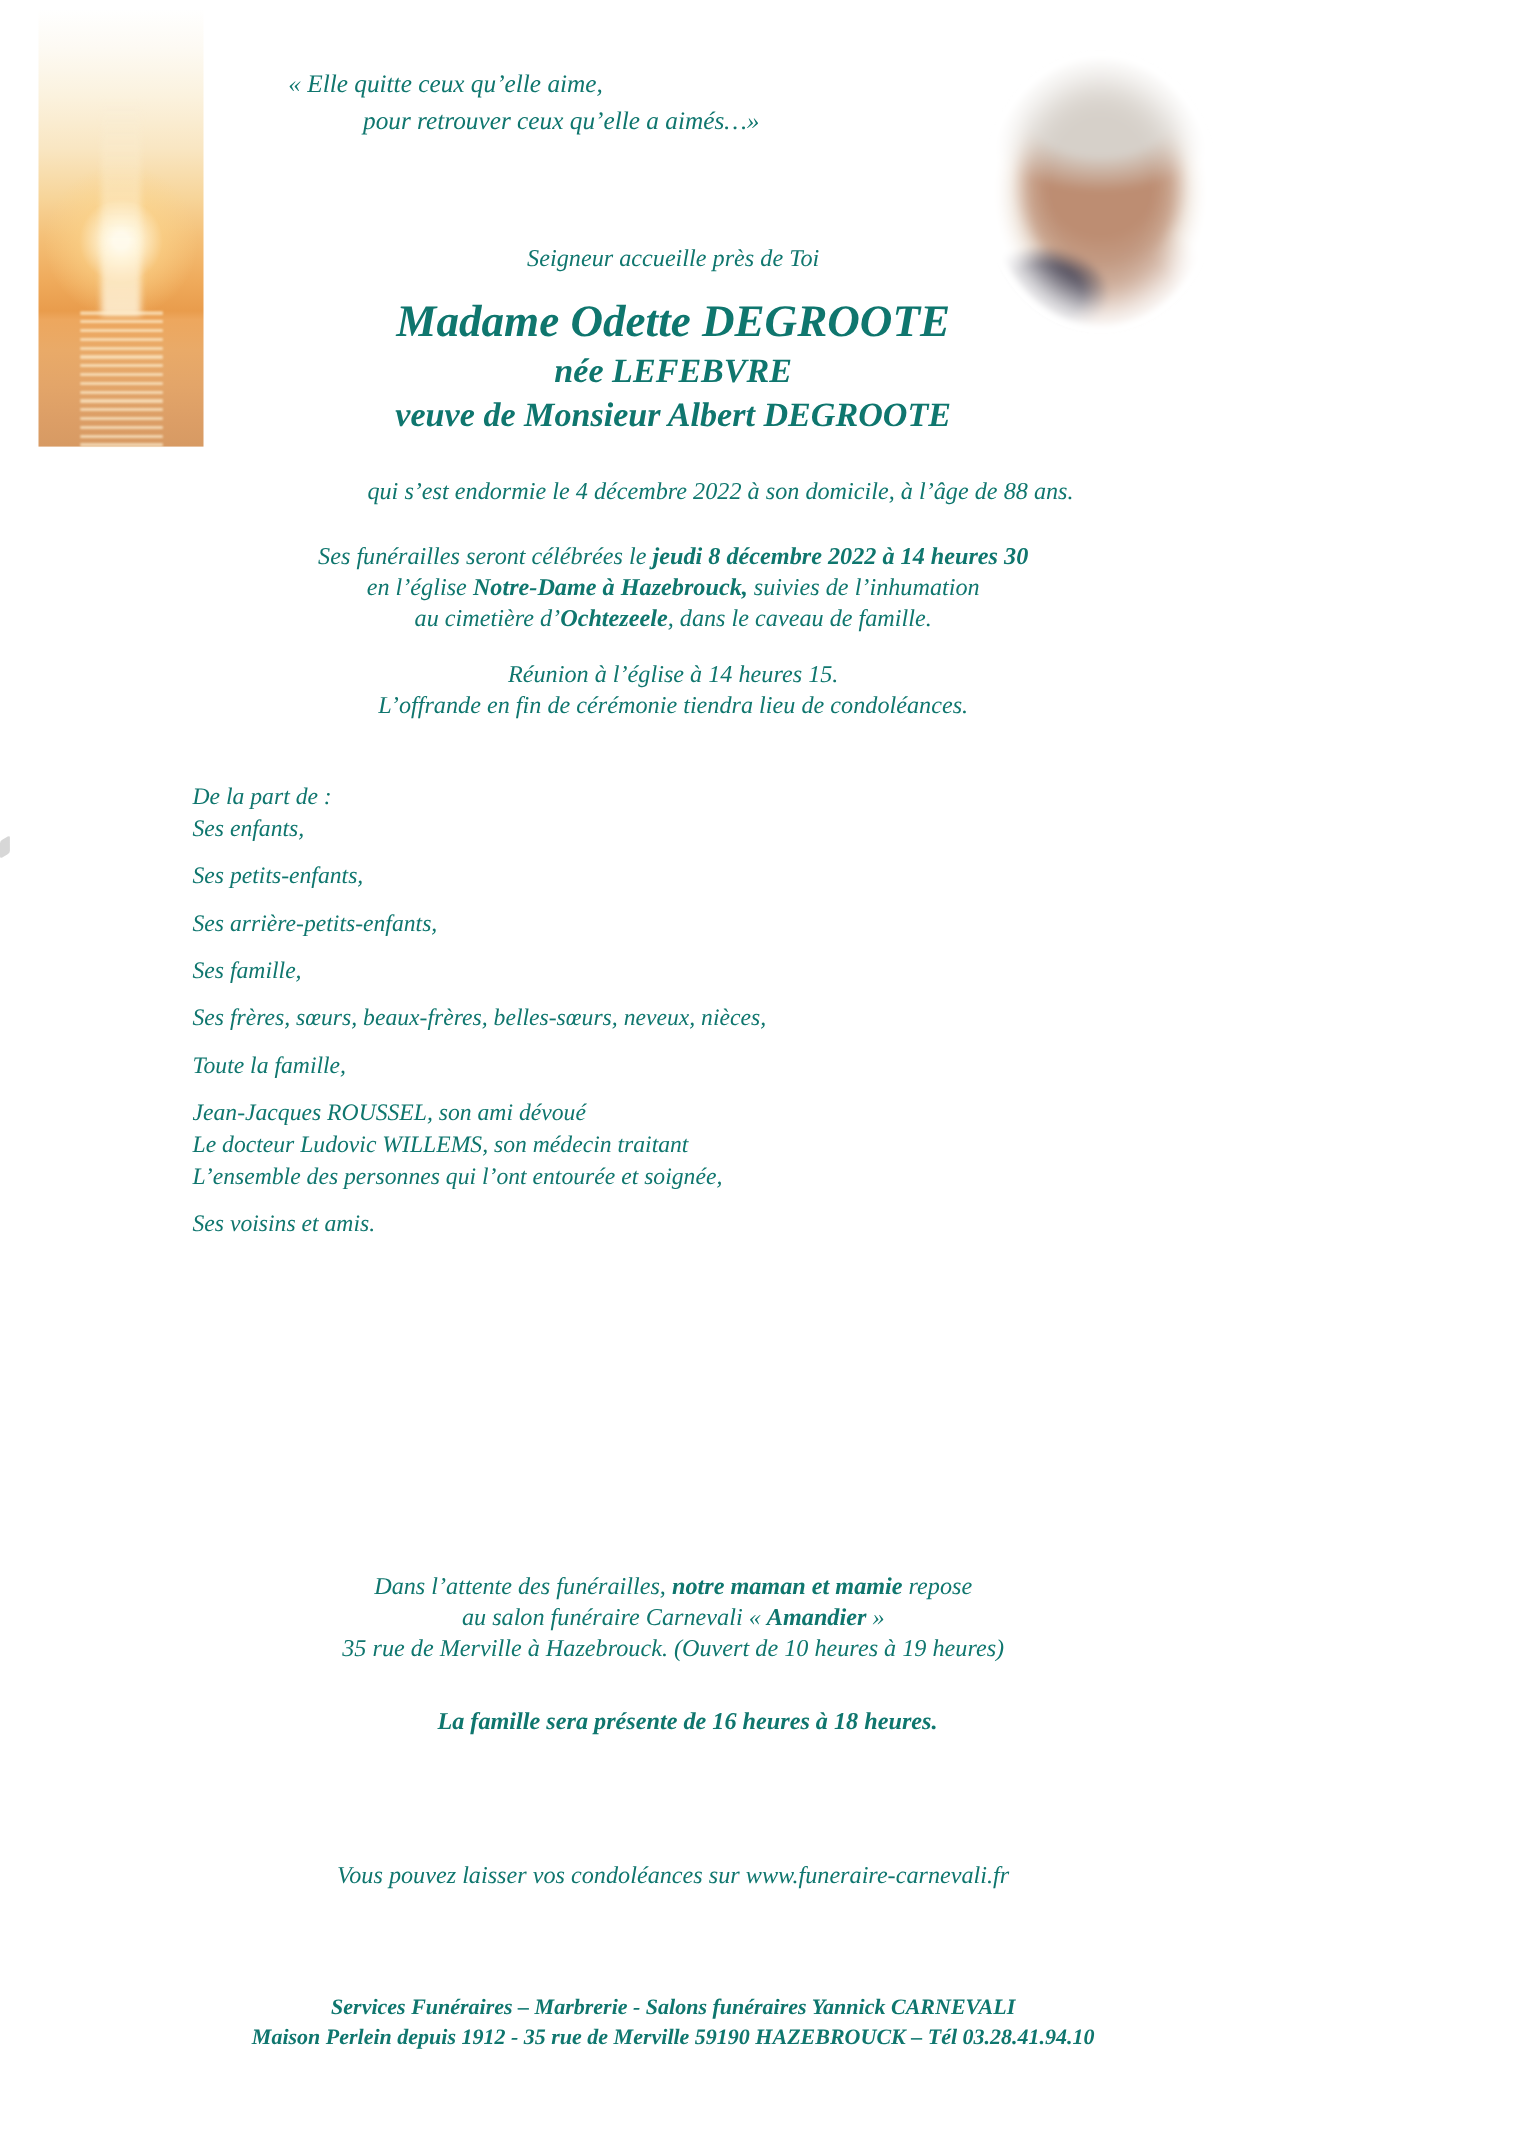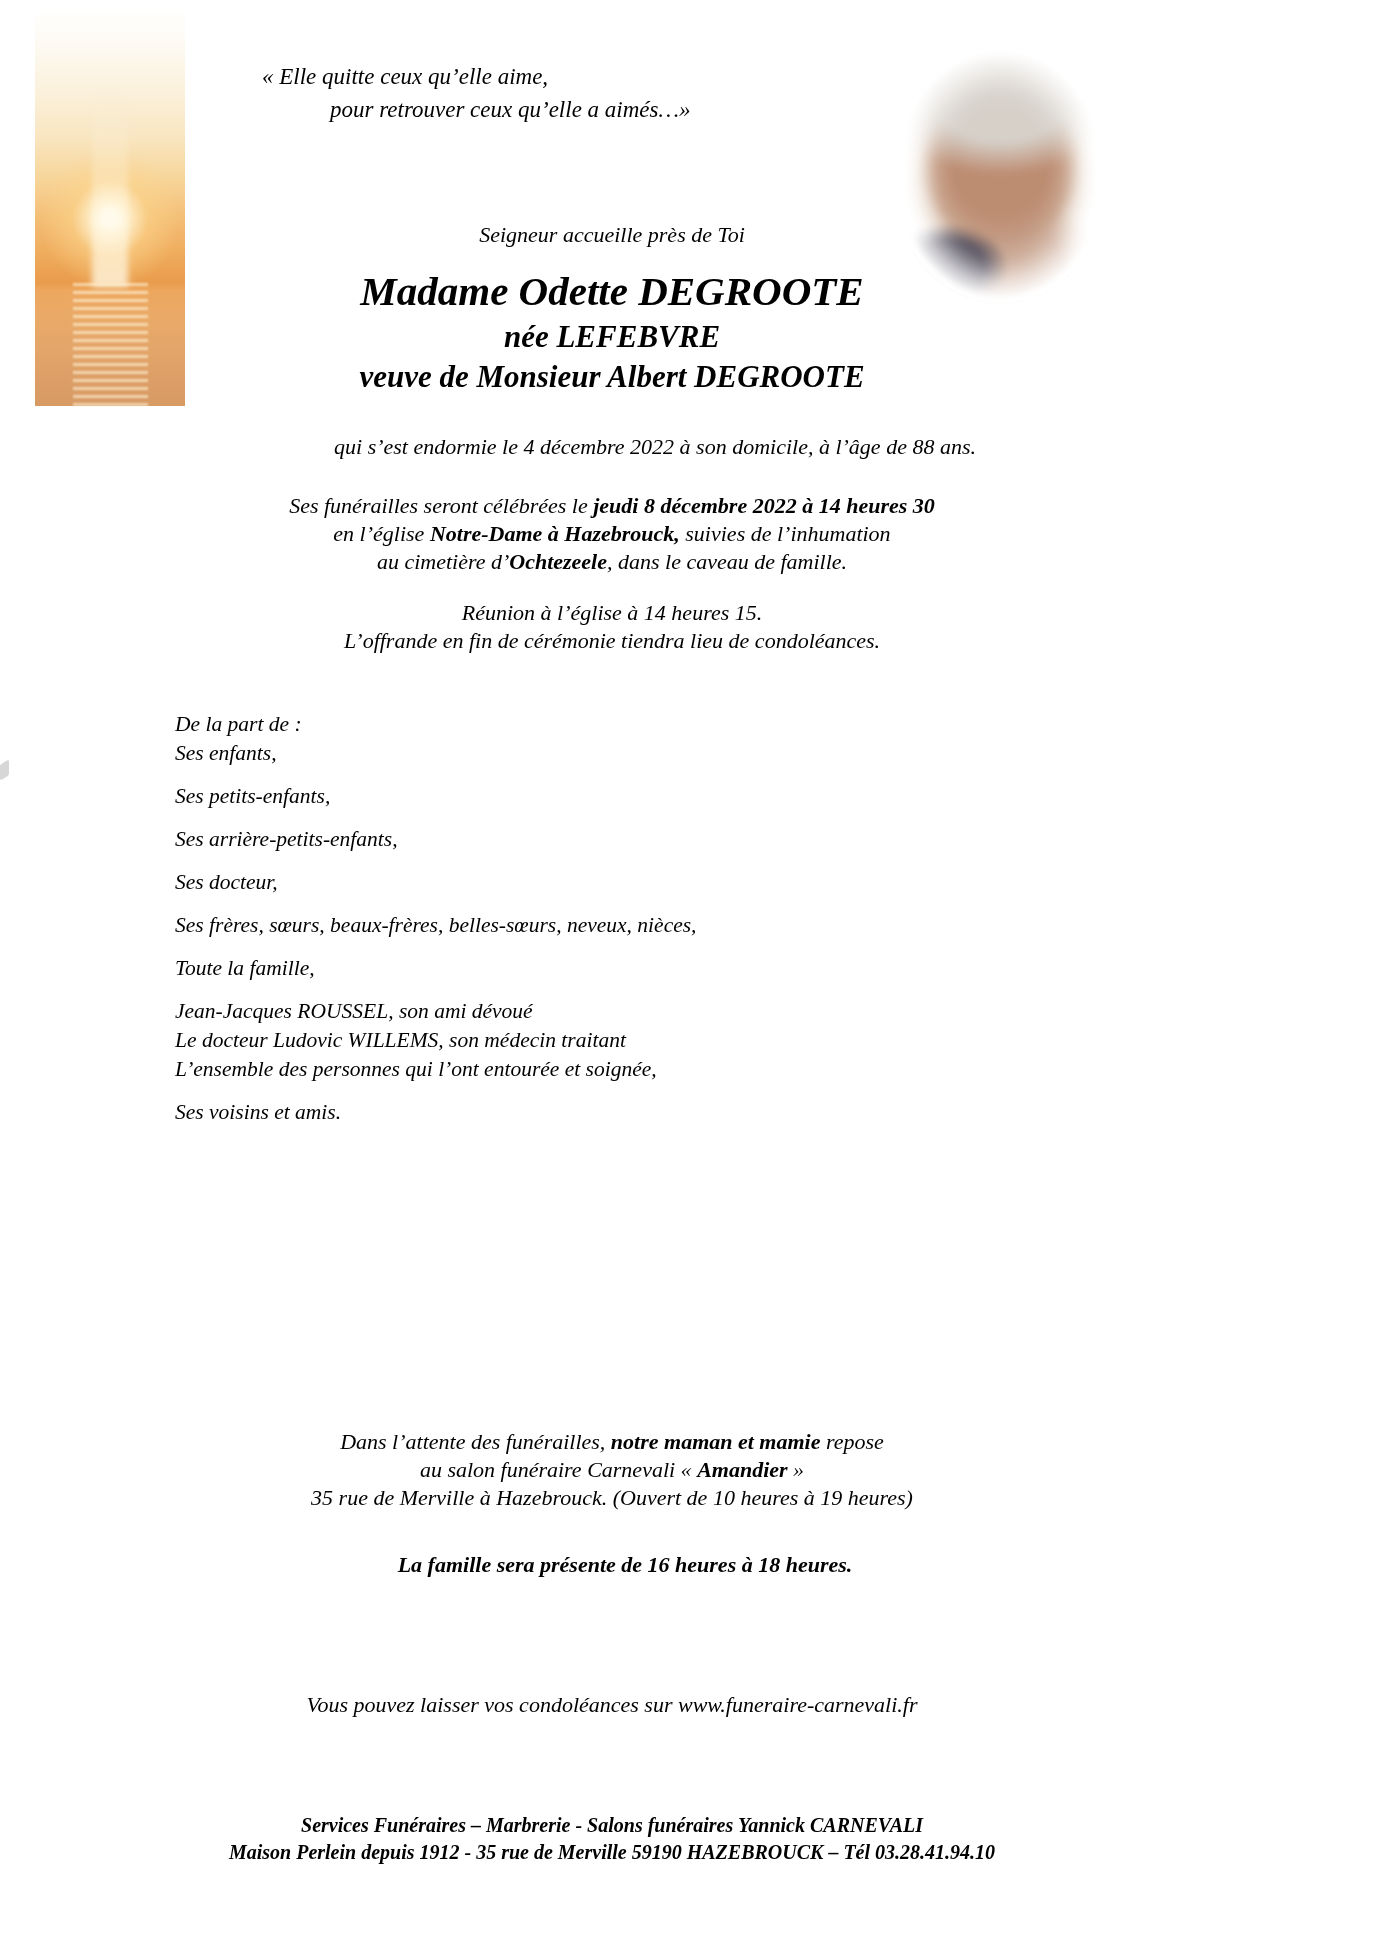--- a/index.html
+++ b/index.html
@@ -2,21 +2,21 @@
 <html lang="fr"><head>
 <meta charset="utf-8">
 <style>
   html,body{margin:0;padding:0;background:#ffffff;}
   .page{
     position:relative;
     width:1377px;height:1947px;
     background:#ffffff;
     font-family:"Liberation Serif","DejaVu Serif",serif;
     font-style:italic;
-    color:#000000;
+    color:#0f766e;
     overflow:hidden;
   }
 
   
   .sunset{
     position:absolute;left:35px;top:8px;width:150px;height:398px;
     background:
       radial-gradient(circle at 50% 53%, #fffdf4 0 7px, rgba(255,243,212,.95) 16px, rgba(252,213,140,.55) 38px, rgba(250,200,120,0) 70px),
       linear-gradient(180deg,
         #ffffff 0%, #fdfaf3 9%, #fbf2de 20%, #f9e6c2 32%,
@@ -118,21 +118,21 @@
     <div><span>au cimetière d’</span><b>Ochtezeele</b><span>, dans le caveau de famille.</span></div>
     <div class="sp">Réunion à l’église à 14 heures 15.</div>
     <div>L’offrande en fin de cérémonie tiendra lieu de condoléances.</div>
   </div>
 
   <div class="mourners">
     <div>De la part de :</div>
     <div>Ses enfants,</div>
     <div class="gap">Ses petits-enfants,</div>
     <div class="gap">Ses arrière-petits-enfants,</div>
-    <div class="gap">Ses docteur,</div>
+    <div class="gap">Ses famille,</div>
     <div class="gap">Ses frères, sœurs, beaux-frères, belles-sœurs, neveux, nièces,</div>
     <div class="gap">Toute la famille,</div>
     <div class="gap">Jean-Jacques ROUSSEL, son ami dévoué</div>
     <div>Le docteur Ludovic WILLEMS, son médecin traitant</div>
     <div>L’ensemble des personnes qui l’ont entourée et soignée,</div>
     <div class="gap">Ses voisins et amis.</div>
   </div>
 
   <div class="centered vigil">
     <div><span>Dans l’attente des funérailles, </span><b>notre maman et mamie</b><span> repose</span></div>

